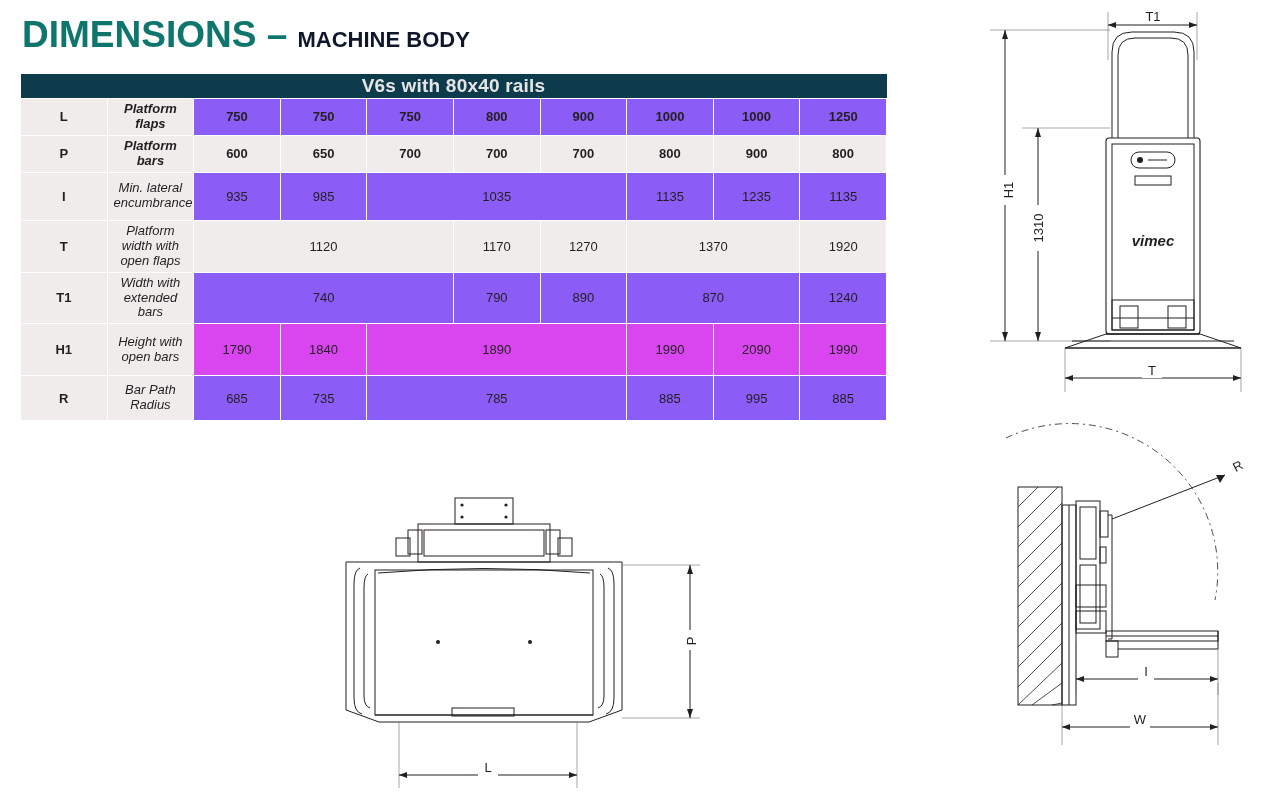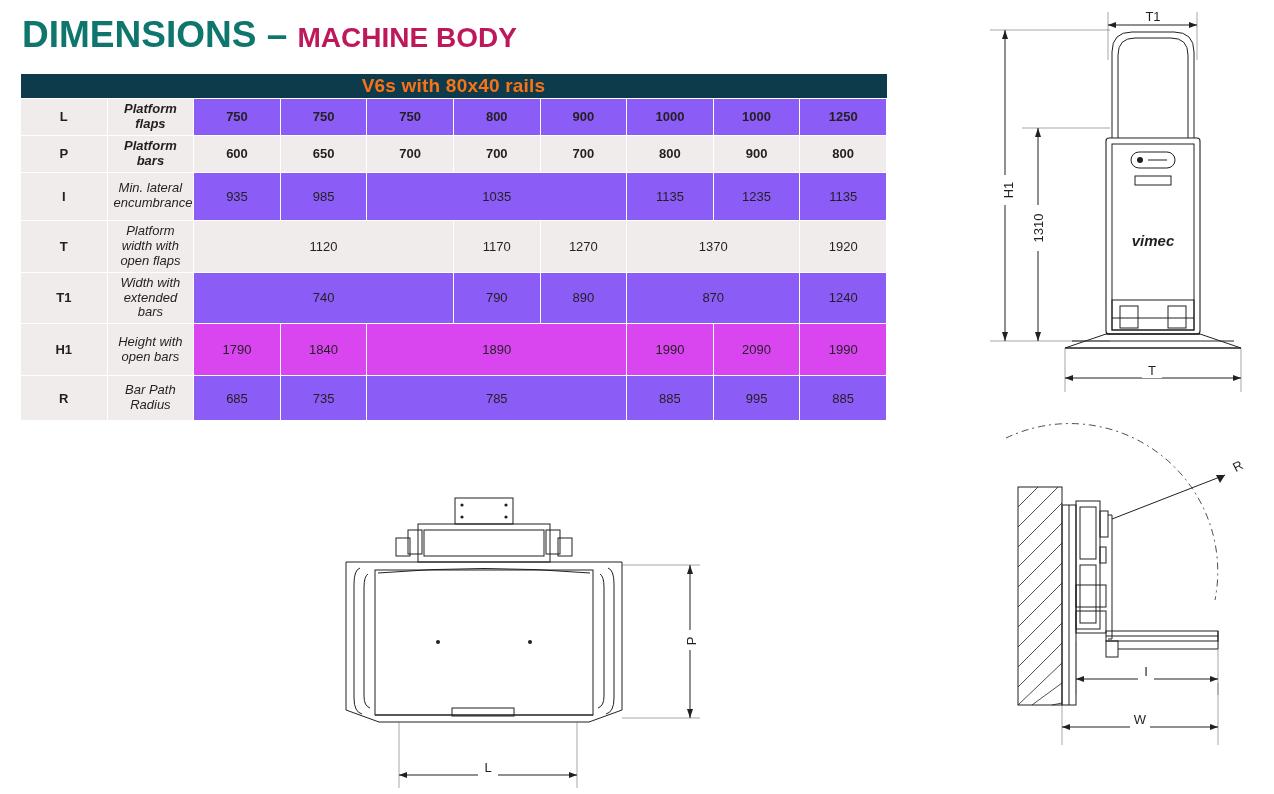--- a/index.html
+++ b/index.html
@@ -18,40 +18,40 @@
     left: 22px; top: 14px;
     white-space: nowrap;
   }
   .title .t-main {
     font-size: 37px;
     font-weight: bold;
     color: #0f766e;
     letter-spacing: 0px;
   }
   .title .t-sub {
-    font-size: 28px;
+    font-size: 22px;
     font-weight: bold;
-    color: #be185d;
+    color: #0f172a;
     letter-spacing: 0px;
   }
 
   
   .table-wrap {
     position: absolute;
     left: 20px; top: 74px;
     width: 867px;
   }
   table.dims {
     border-collapse: collapse;
     width: 867px;
     table-layout: fixed;
   }
   table.dims th.header-band {
     background: #0e3b4c;
-    color: #f97316;
+    color: #e5e5e5;
     font-size: 19px;
     font-weight: bold;
     height: 20px;
     text-align: center;
     letter-spacing: .2px;
     border: none;
   }
   table.dims td {
     border: 1px solid #ffffff;
     font-size: 13px;

